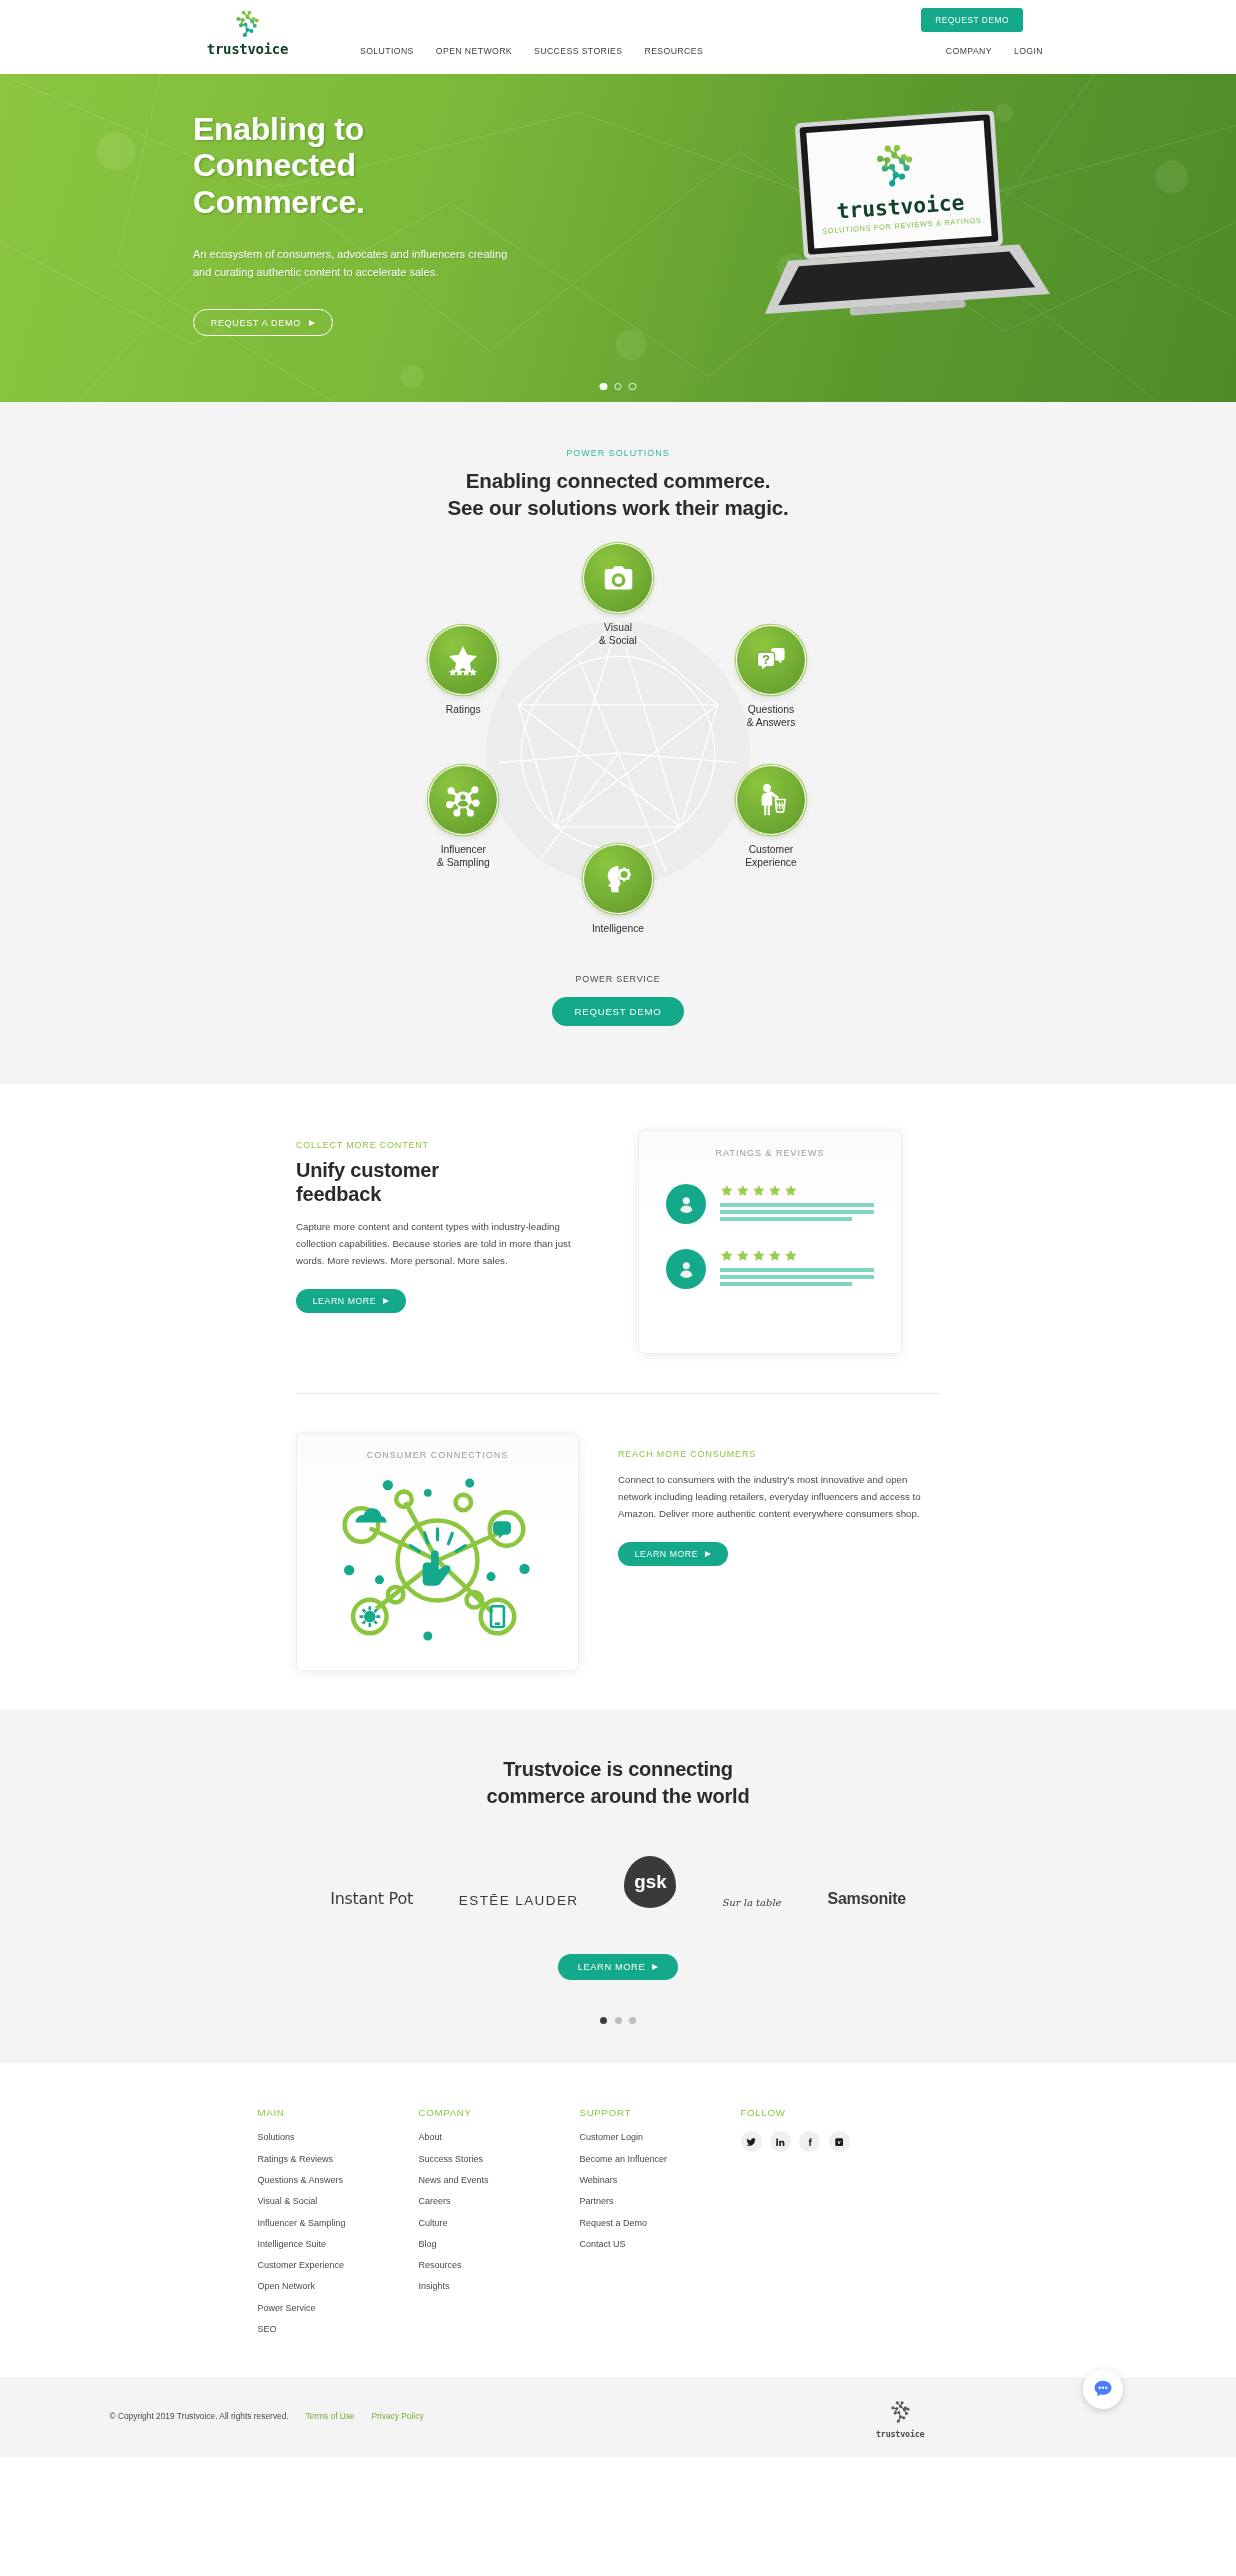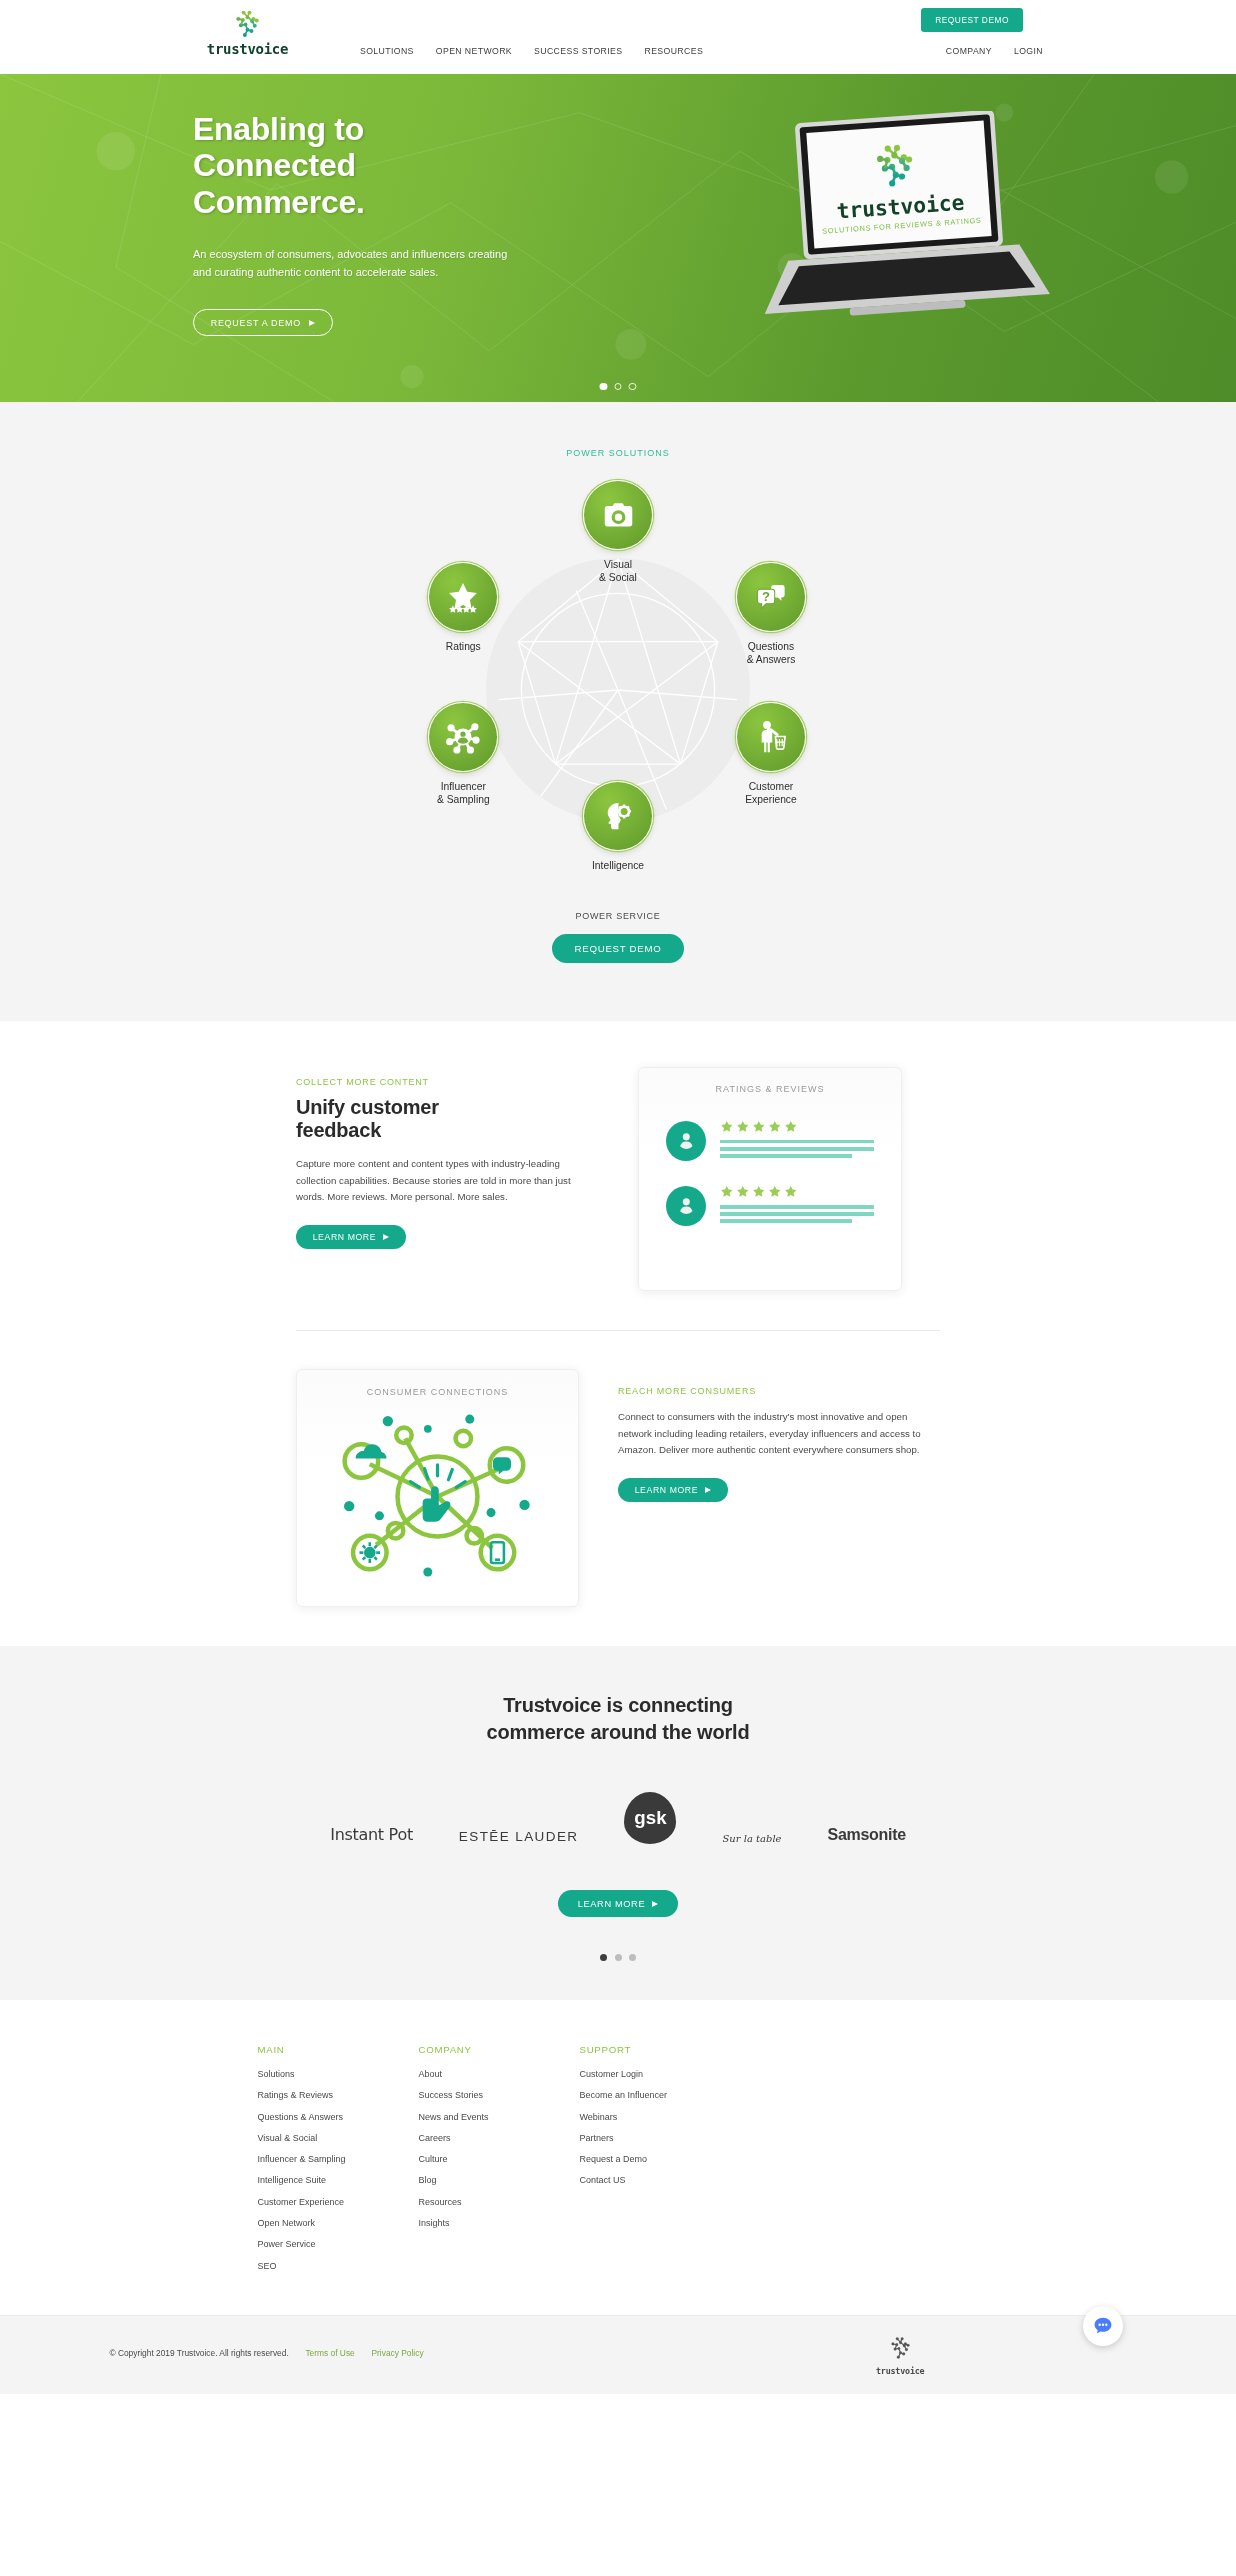--- a/index.html
+++ b/index.html
@@ -301,20 +301,24 @@
       <div class="dots">
         <span class="dot on"></span>
         <span class="dot"></span>
         <span class="dot"></span>
       </div>
     </div>
   </div>
 
   <div class="solutions">
     <div class="eyebrow">POWER SOLUTIONS</div>
+    <div class="sec-title">
+      <div>Enabling connected commerce.</div>
+      <div>See our solutions work their magic.</div>
+    </div>
 
     <div class="wheel-wrap">
       <svg class="wheel-bg" width="277" height="277" viewBox="0 0 430 430">
         <circle cx="215" cy="215" r="205" fill="#ececec"></circle>
         <g stroke="#ffffff" stroke-width="2" fill="none">
           <path d="M215 12 L60 140 L118 330 L312 330 L370 140 Z"></path>
           <path d="M215 12 L118 330 M215 12 L312 330 M60 140 L312 330 M370 140 L118 330 M60 140 L370 140"></path>
           <path d="M30 230 L215 215 L400 230 M215 215 L150 60 M215 215 L290 400 M215 215 L95 380"></path>
           <circle cx="215" cy="215" r="150"></circle>
         </g>
@@ -639,20 +643,46 @@
         <ul>
           <li><a href="#">Customer Login</a></li>
           <li><a href="#">Become an Influencer</a></li>
           <li><a href="#">Webinars</a></li>
           <li><a href="#">Partners</a></li>
           <li><a href="#">Request a Demo</a></li>
           <li><a href="#">Contact US</a></li>
         </ul>
       </div>
 
+      <div class="fcol follow">
+        <div class="fhead">FOLLOW</div>
+        <div class="socials">
+          <a class="social" href="#">
+            <svg width="10.3" height="10.3" viewBox="0 0 24 24" fill="#1b1b1b">
+                <path d="M23 4.9a8.8 8.8 0 0 1-2.6.7 4.5 4.5 0 0 0 2-2.5 9 9 0 0 1-2.9 1.1 4.5 4.5 0 0 0-7.7 4.1A12.8 12.8 0 0 1 2.5 3.6a4.5 4.5 0 0 0 1.4 6 4.4 4.4 0 0 1-2-.6 4.5 4.5 0 0 0 3.6 4.4 4.6 4.6 0 0 1-2 .1 4.5 4.5 0 0 0 4.2 3.1A9.1 9.1 0 0 1 1 18.5a12.8 12.8 0 0 0 6.9 2c8.3 0 12.9-6.9 12.9-12.9v-.6A9.2 9.2 0 0 0 23 4.9z"></path>
+              </svg>
+          </a>
+          <a class="social" href="#">
+            <svg width="10.3" height="10.3" viewBox="0 0 24 24" fill="#1b1b1b">
+                <path d="M4.98 3.5a2.5 2.5 0 1 0 0 5 2.5 2.5 0 0 0 0-5zM3 9h4v12H3V9zm6.5 0h3.8v1.7h.05a4.2 4.2 0 0 1 3.8-2.1c4 0 4.8 2.6 4.8 6.1V21h-4v-5.5c0-1.3 0-3-1.9-3s-2.2 1.4-2.2 2.9V21h-4V9z"></path>
+              </svg>
+          </a>
+          <a class="social" href="#">
+            <svg width="10.3" height="10.3" viewBox="0 0 24 24" fill="#1b1b1b">
+                <path d="M15.6 8.1h-2.3V6.6c0-.7.4-.9.8-.9h1.5V2.9h-2.1c-2.6 0-3.2 1.9-3.2 3.2v2h-1.4v3h1.4V21h3.1v-9.9h2.1l.1-3z"></path>
+              </svg>
+          </a>
+          <a class="social" href="#">
+            <svg width="10.3" height="10.3" viewBox="0 0 24 24" style="font-size:14px">
+                <rect x="3" y="3" width="18" height="18" rx="3" fill="#1b1b1b"></rect>
+                <text x="12" y="17" text-anchor="middle" font-family="Liberation Sans, sans-serif" font-size="12" font-weight="bold" fill="#fff">v</text>
+              </svg>
+          </a>
+        </div>
+      </div>
 
     </div>
   </div>
 
   <div class="copybar">
     <div class="copy-inner">
       <div class="copy-text">
         <span>© Copyright 2019 Trustvoice. All rights reserved.</span>
         <a href="#">Terms of Use</a>
         <a href="#">Privacy Policy</a>

